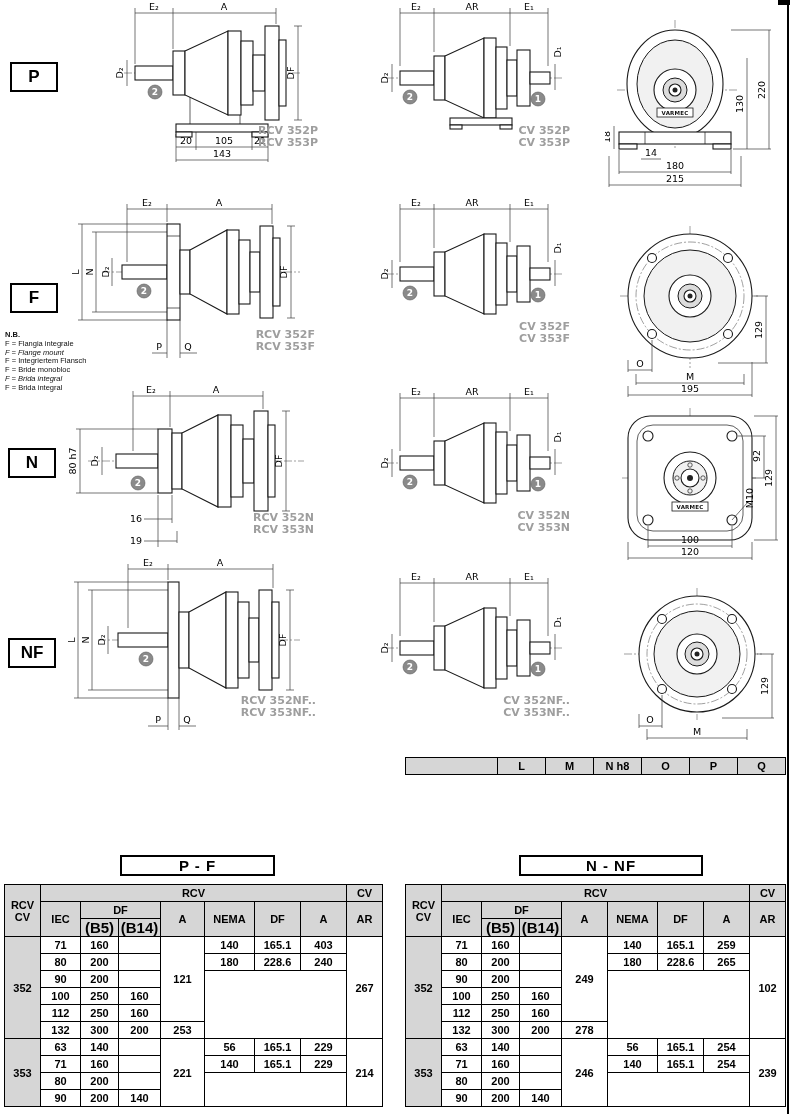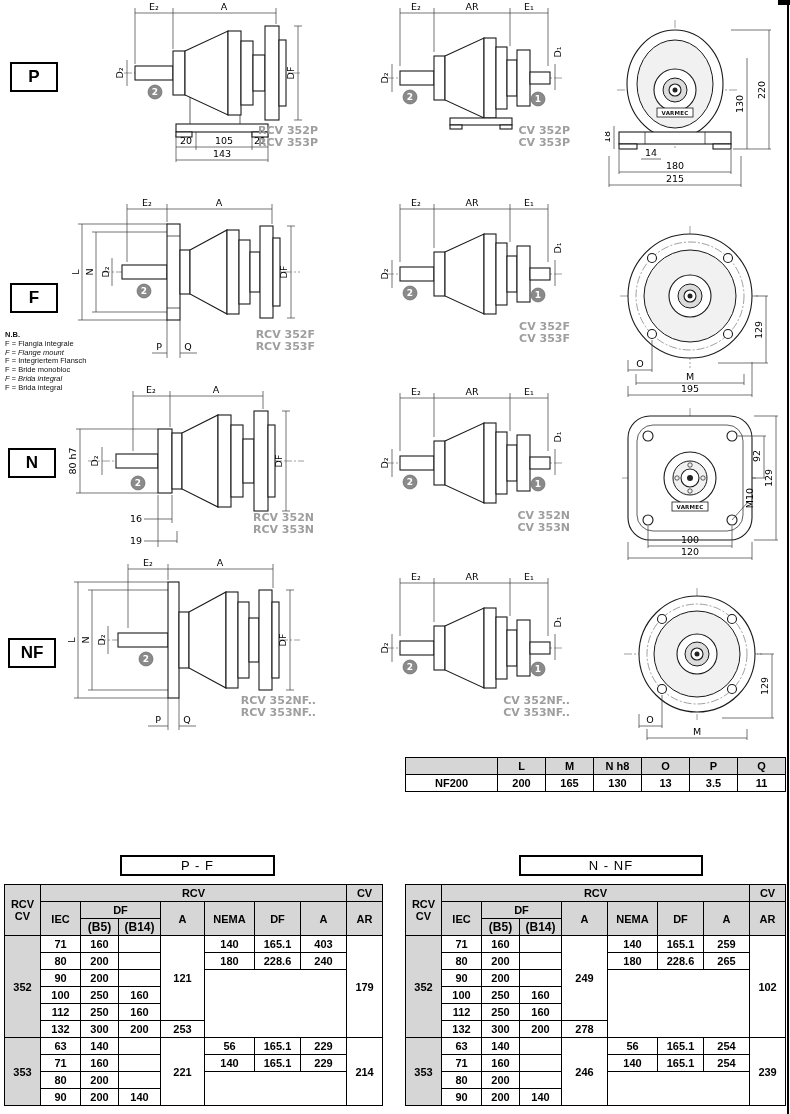--- a/index.html
+++ b/index.html
@@ -10,28 +10,28 @@
   .corner{position:absolute;top:0;right:0;width:12px;height:5px;background:#000}
 
   .panel{position:absolute}
   .type-box{position:absolute;width:48px;height:30px;border:2px solid #000;background:#fff;
     font-weight:bold;font-size:17px;display:flex;align-items:center;justify-content:center}
   .nb{position:absolute;left:5px;top:331px;width:120px;font-size:7.5px;line-height:8.8px;color:#111}
   .nb .nbt{font-weight:bold}
   .nb div:nth-child(3){font-style:italic}
   .nb div:nth-child(6){font-style:italic}
 
-  .title-box{position:absolute;height:21px;border:2px solid #000;background:#fff;font-weight:normal;
-    font-size:13px;display:flex;align-items:center;justify-content:center;letter-spacing:1px}
+  .title-box{position:absolute;height:21px;border:2px solid #000;background:#fff;font-weight:bold;
+    font-size:15px;display:flex;align-items:center;justify-content:center;letter-spacing:1px}
 
   table.ct{border-collapse:collapse;position:absolute;table-layout:fixed;background:#fff;font-size:11px}
   .ct td,.ct th{border:1px solid #000;text-align:center;vertical-align:middle;padding:0;overflow:hidden;
     font-weight:bold;height:17px}
   .ct .hdr{background:#d6d6d6;font-weight:bold}
-  .ct .sub{font-size:12px}
+  .ct .sub{font-size:15px}
   .ct .rowname{background:#fff;font-weight:bold}
 
   
   svg{font-family:"DejaVu Sans",sans-serif}
   svg .ol{fill:#fff;stroke:#1a1a1a;stroke-width:1.1}
   svg .ol2{fill:#f1f1f1;stroke:#1a1a1a;stroke-width:1}
   svg .ol3{fill:#dcdcdc;stroke:#1a1a1a;stroke-width:1}
   svg g.thin line, svg .thin{stroke:#1a1a1a;stroke-width:0.7;fill:none}
   svg g.cl line, svg circle.cl{stroke:#777;stroke-width:0.7;stroke-dasharray:8 2 2 2;fill:none}
   svg g.dl line{stroke:#3a3a3a;stroke-width:0.7}
@@ -619,29 +619,20 @@
       </colgroup>
     <tbody>
         <tr>
       <th class="hdr"></th>
       <th class="hdr">L</th>
       <th class="hdr">M</th>
       <th class="hdr">N h8</th>
       <th class="hdr">O</th>
       <th class="hdr">P</th>
       <th class="hdr">Q</th>
-    </tr>
-    <tr>
-      <th class="rowname">NF200</th>
-      <td>200</td>
-      <td>165</td>
-      <td>130</td>
-      <td>13</td>
-      <td>3.5</td>
-      <td>11</td>
     </tr>
   </tbody>
     </table>
 
   <div class="title-box" style="left:120px;top:855px;width:155px">
     <span>P - F</span>
   </div>
   <div class="title-box" style="left:519px;top:855px;width:184px">
     <span>N - NF</span>
   </div>
@@ -682,21 +673,21 @@
     </tr>
     <tr>
       <td class="hdr" rowspan="6">352</td>
       <td>71</td>
       <td>160</td>
       <td></td>
       <td rowspan="5">121</td>
       <td>140</td>
       <td>165.1</td>
       <td>403</td>
-      <td rowspan="6">179</td>
+      <td rowspan="6">267</td>
     </tr>
     <tr>
       <td>80</td>
       <td>200</td>
       <td></td>
       <td>180</td>
       <td>228.6</td>
       <td>240</td>
     </tr>
     <tr>

